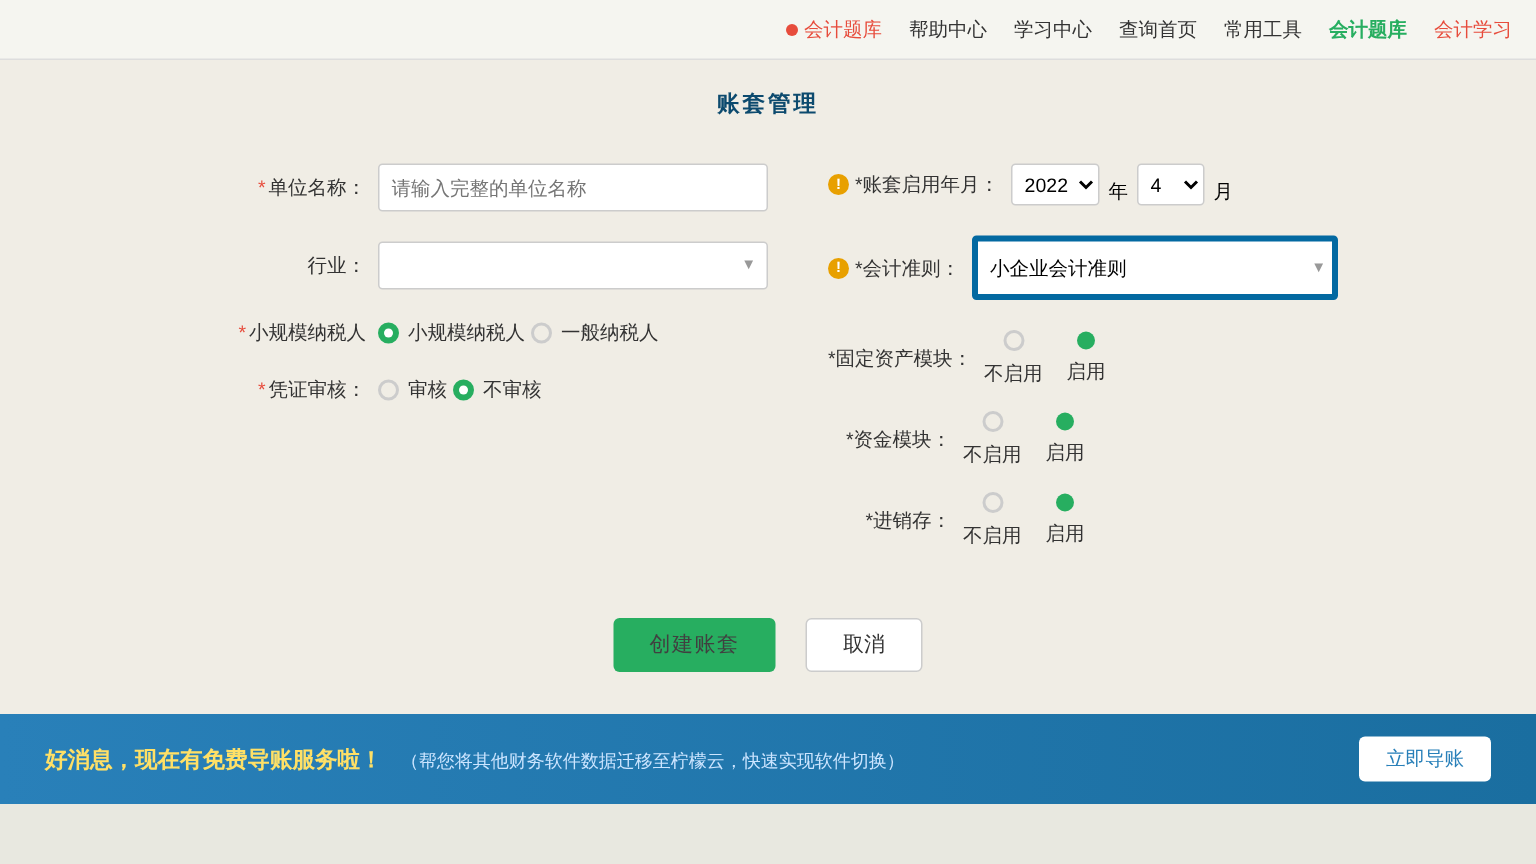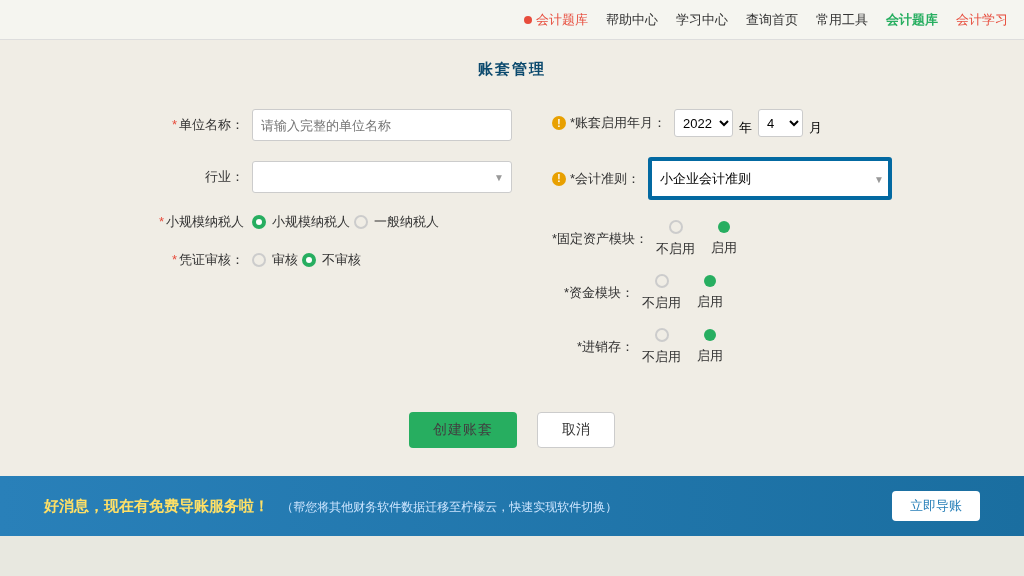--- a/index.html
+++ b/index.html
@@ -319,21 +319,21 @@
     
     .bottom-banner {
       position: absolute;
       bottom: 0;
       left: 0;
       right: 0;
       background: linear-gradient(to right, #2980b9, #1a6ea0);
       height: 60px;
       display: flex;
       align-items: center;
-      padding: 0 44px;
+      padding: 0 30px;
       justify-content: space-between;
     }
 
     .banner-text {
       color: white;
       font-size: 15px;
     }
 
     .banner-text .highlight {
       color: #ffe066;

